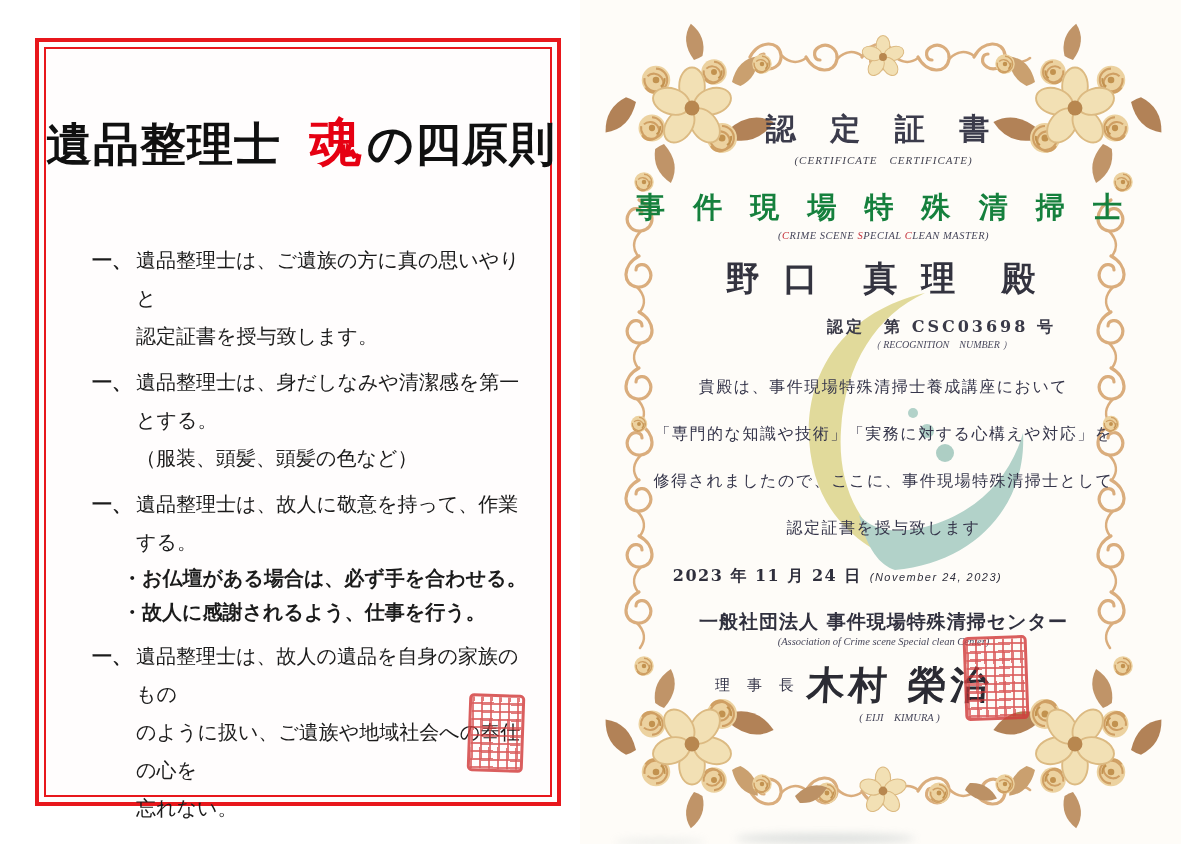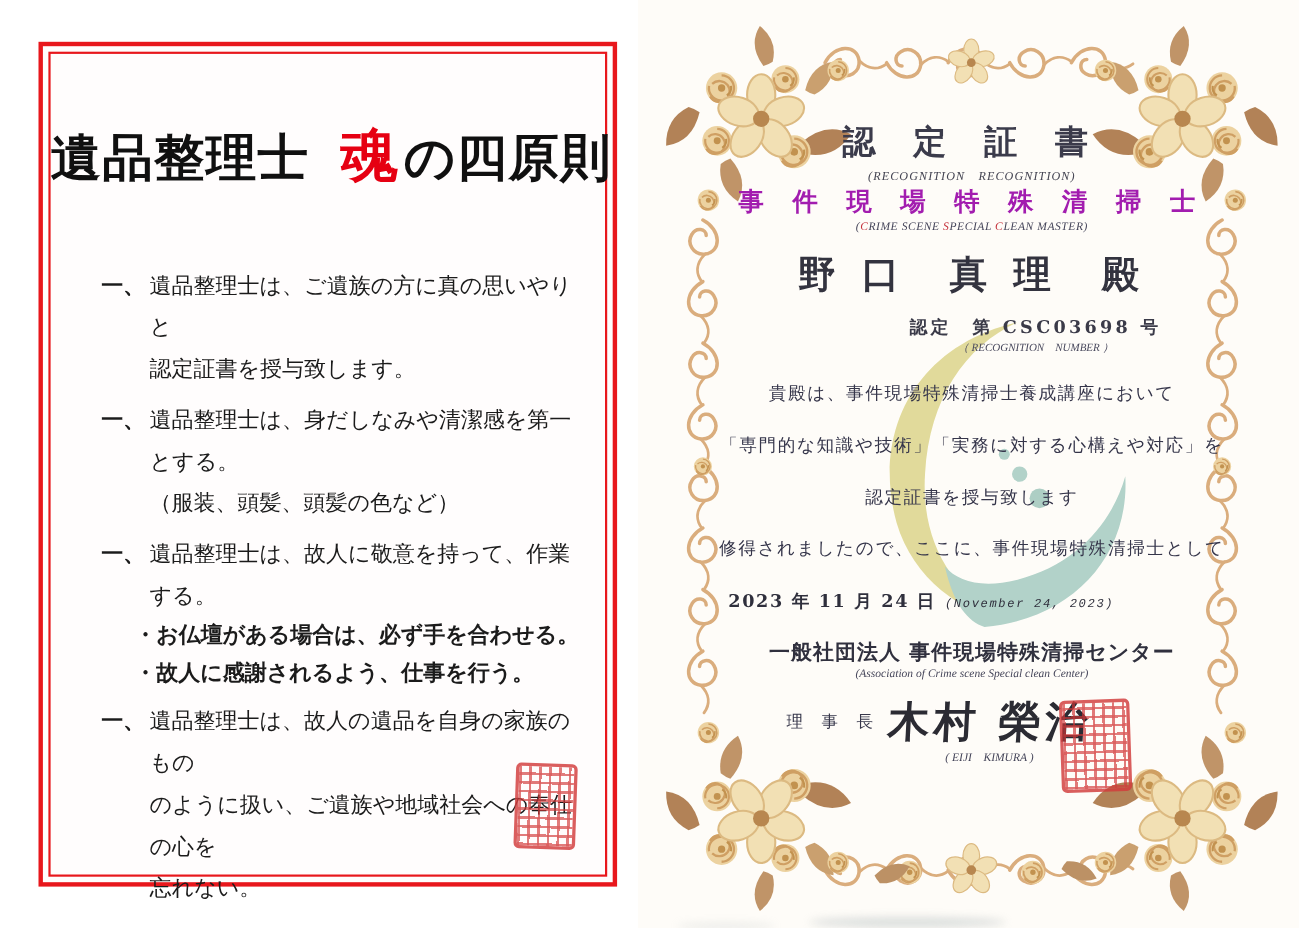--- a/index.html
+++ b/index.html
@@ -31,33 +31,33 @@
   .seal-cert{left:384px;top:636px;width:64px;height:84px;transform:rotate(-2deg);}
 
   
   .certificate{position:absolute;left:580px;top:0;width:607px;height:844px;background:#fefcf8;}
   .floral-border{position:absolute;inset:0;z-index:1;}
   .watermark{position:absolute;left:195px;top:285px;width:270px;height:285px;z-index:1;opacity:.85;}
   .cert-content{position:absolute;inset:0;z-index:2;text-align:center;color:#3a3a48;}
   .cert-title{padding-top:109px;font-size:30px;letter-spacing:12px;font-weight:700;color:#3b3b4b;white-space:nowrap;}
   .cert-title-en{margin-top:3px;font-size:11px;font-style:italic;letter-spacing:1px;
                  font-family:"Liberation Serif",serif;color:#444452;}
-  .cert-qual{font-size:23px;letter-spacing:9px;font-weight:700;color:#a21caf;white-space:nowrap;}
+  .cert-qual{margin-top:20px;font-size:29px;letter-spacing:9px;font-weight:700;color:#15803d;white-space:nowrap;}
   .cert-qual-en{margin-top:2px;font-size:10.5px;font-style:italic;letter-spacing:.5px;
                 font-family:"Liberation Serif",serif;color:#46465a;}
   .red{color:#c4303a;}
   .cert-name{margin-top:15px;font-size:34px;font-weight:700;letter-spacing:6px;color:#33333f;white-space:nowrap;}
   .cert-number{margin-top:15px;font-size:16px;letter-spacing:3px;transform:translateX(58px);font-weight:600;}
   .cert-number-en{font-size:10px;font-style:italic;transform:translateX(58px);
                   font-family:"Liberation Serif",serif;color:#4a4a5e;}
   .cert-body{margin-top:26px;}
   .bline{font-size:16px;line-height:17px;margin-bottom:30px;letter-spacing:1.5px;font-weight:500;color:#35354a;}
   .cert-date{margin-top:2px;transform:translateX(-46px);font-size:16px;font-weight:600;letter-spacing:1.5px;color:#2f2f3c;}
   .cert-date .en{font-size:11px;font-style:italic;font-weight:400;margin-left:8px;
-                 font-family:Liberation Mono, monospace;margin-top:18px;}
+                 font-family:Liberation Sans, sans-serif;margin-top:18px;}
   .cert-org{margin-top:22px;font-size:19px;font-weight:700;letter-spacing:1px;color:#30303e;white-space:nowrap;}
   .cert-org-en{margin-top:1px;font-size:10.5px;font-style:italic;font-family:"Liberation Serif",serif;color:#46465a;}
   .cert-signer{margin-top:13px;display:flex;justify-content:center;align-items:center;gap:7px;
                transform:translateX(-30px);}
   .cstitle{font-size:15px;letter-spacing:6px;color:#36364a;}
   .csname{font-size:38px;font-weight:900;letter-spacing:4px;transform:skewX(-3deg);color:#2b2b33;white-space:nowrap;}
   .cert-signer-en{font-size:10.5px;font-style:italic;transform:translateX(16px);
                   font-family:"Liberation Serif",serif;color:#46465a;}
 
   
@@ -212,31 +212,31 @@
     <svg class="watermark" viewBox="0 0 270 285" xmlns="http://www.w3.org/2000/svg">
       <path d="M150 8 C 55 30 18 110 40 190 C 55 242 100 272 140 280 C 88 252 62 205 66 145 C 70 78 102 30 150 8 Z" fill="#ddd58b"></path>
       <path d="M120 285 C 200 278 252 220 248 148 C 236 190 204 228 150 242 C 118 250 96 244 84 230 C 92 265 105 280 120 285 Z" fill="#a5cbc1"></path>
       <circle cx="138" cy="128" r="5" fill="#a5cbc1"></circle>
       <circle cx="152" cy="146" r="7" fill="#a5cbc1"></circle>
       <circle cx="170" cy="168" r="9" fill="#9fc6bc"></circle>
     </svg>
 
     <div class="cert-content">
       <div class="cert-title">認 定 証 書</div>
-      <div class="cert-title-en">(RECOGNITION　RECOGNITION)</div>
+      <div class="cert-title-en">(CERTIFICATE　CERTIFICATE)</div>
       <div class="cert-qual">事 件 現 場 特 殊 清 掃 士</div>
       <div class="cert-qual-en"><span>(</span><span class="red">C</span><span>RIME SCENE </span><span class="red">S</span><span>PECIAL </span><span class="red">C</span><span>LEAN MASTER)</span></div>
       <div class="cert-name">野 口　真 理　殿</div>
       <div class="cert-number">認定　第 CSC03698 号</div>
       <div class="cert-number-en">（ RECOGNITION　NUMBER ）</div>
       <div class="cert-body">
         <div class="bline">貴殿は、事件現場特殊清掃士養成講座において</div>
         <div class="bline">「専門的な知識や技術」「実務に対する心構えや対応」を</div>
+        <div class="bline">修得されましたので、ここに、事件現場特殊清掃士として</div>
         <div class="bline">認定証書を授与致します</div>
-        <div class="bline">修得されましたので、ここに、事件現場特殊清掃士として</div>
       </div>
       <div class="cert-date">
         <span>2023 年 11 月 24 日</span><span class="en">(November 24, 2023)</span>
       </div>
       <div class="cert-org">一般社団法人  事件現場特殊清掃センター</div>
       <div class="cert-org-en">(Association of Crime scene Special clean Center)</div>
       <div class="cert-signer">
         <span class="cstitle">理 事 長</span>
         <span class="csname">木村 榮治</span>
       </div>

